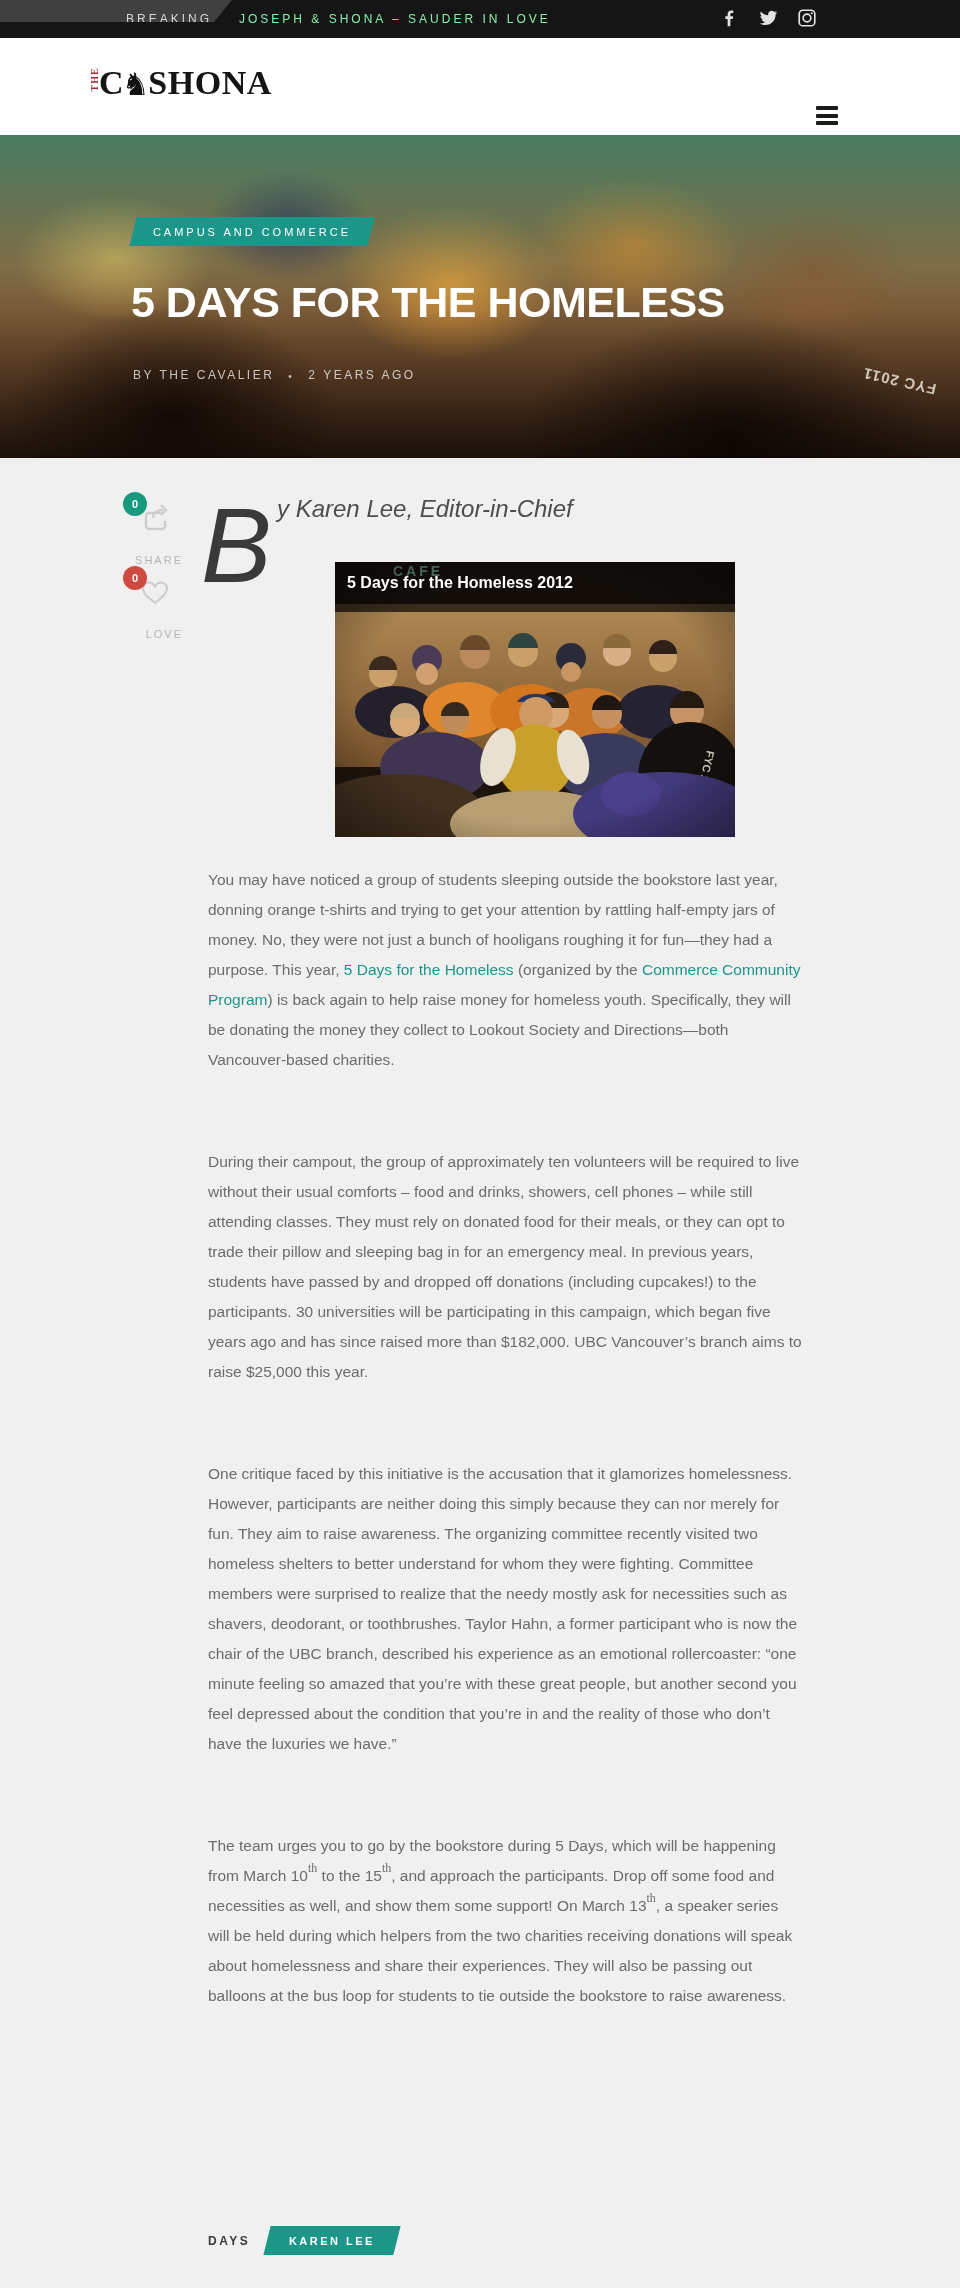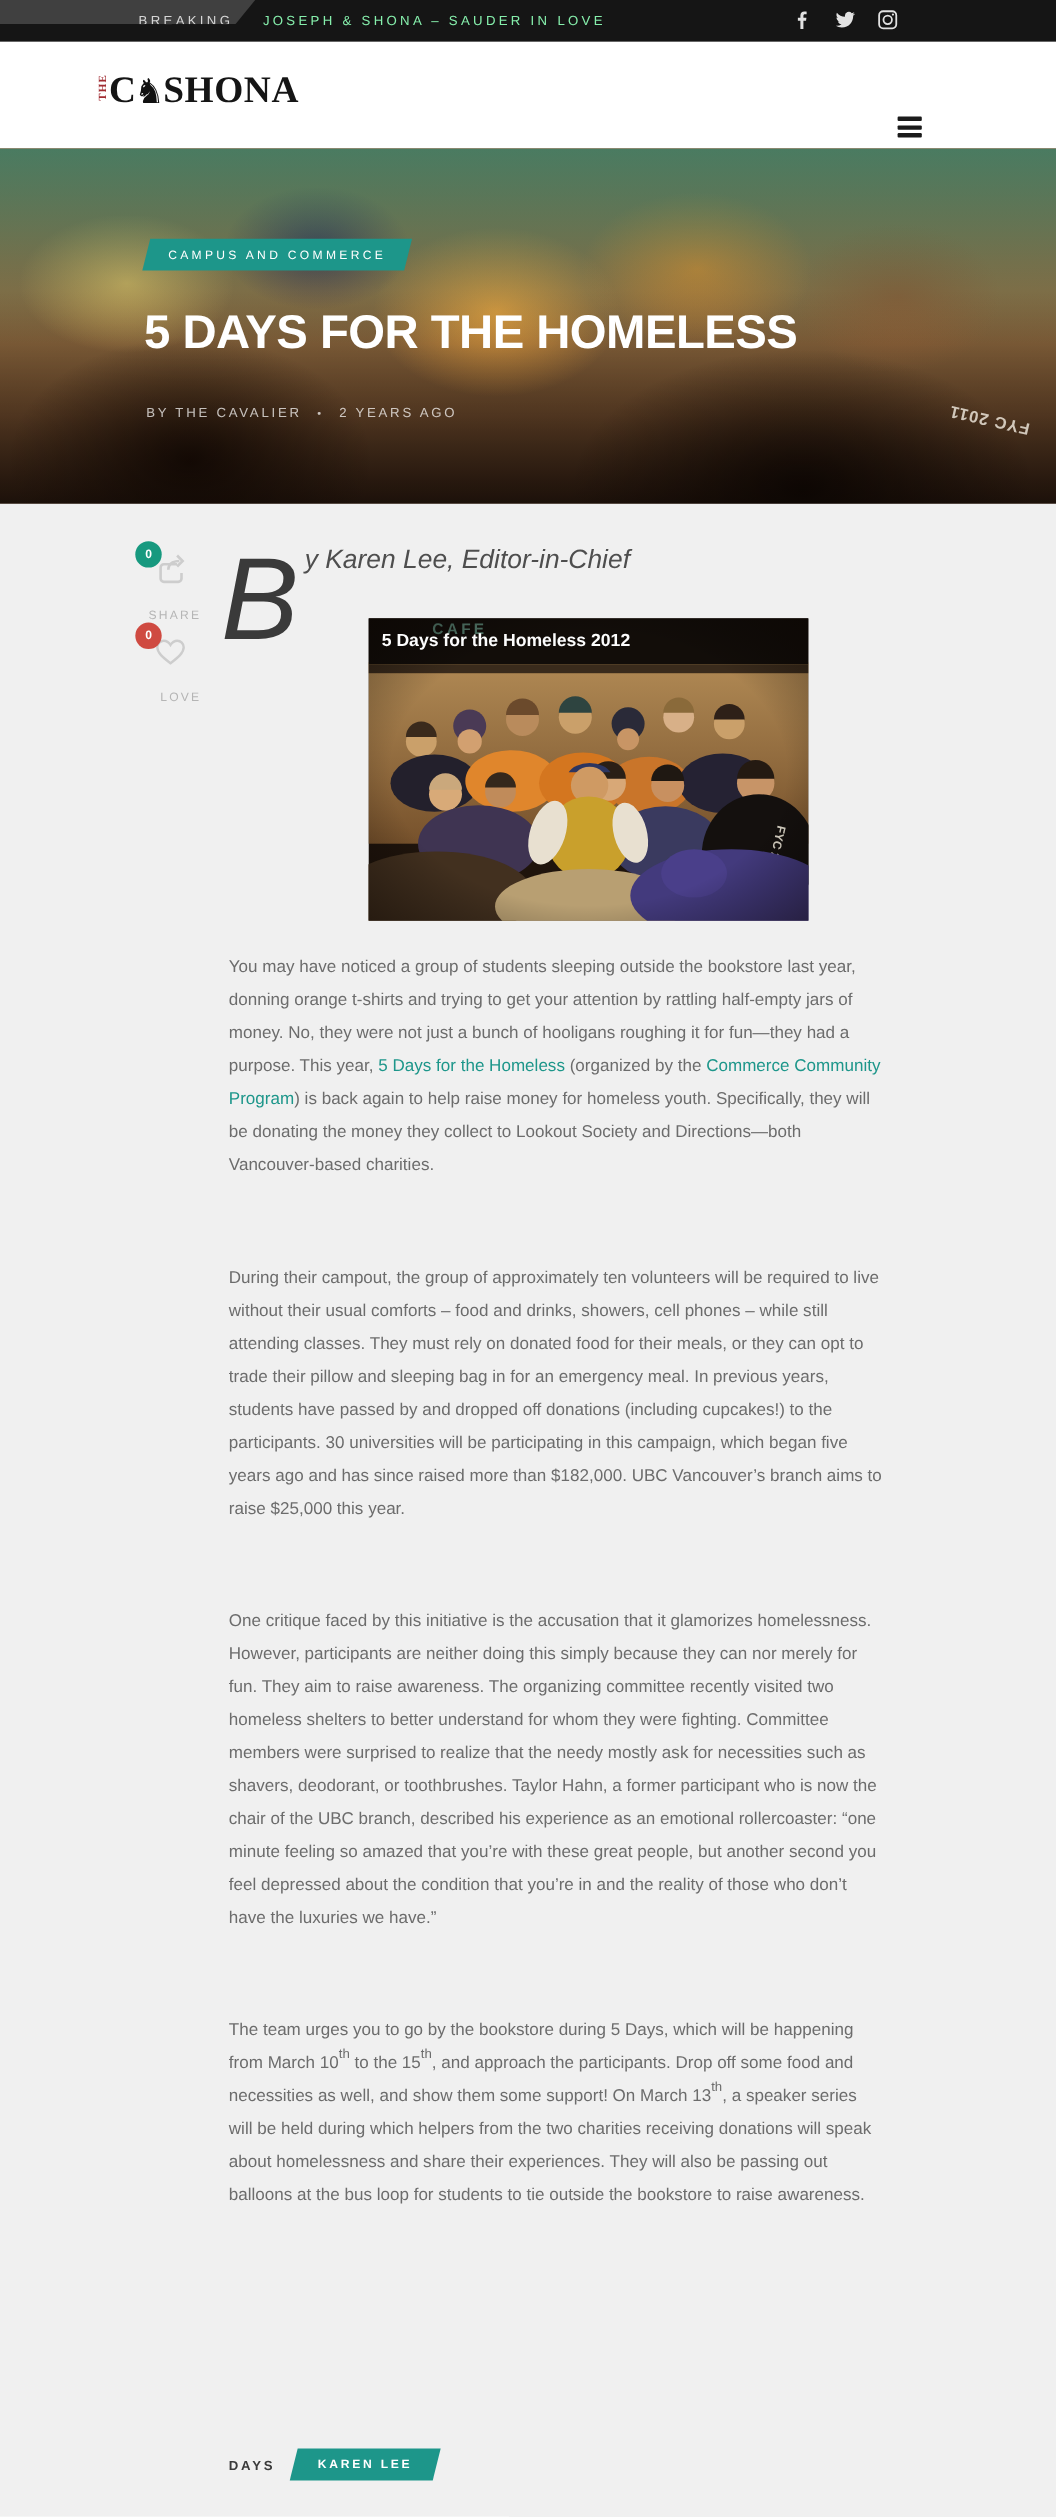--- a/index.html
+++ b/index.html
@@ -84,21 +84,21 @@
   .article-image { position:absolute; left:335px; top:104px; width:400px; height:247px;
     cursor:pointer; }
   .article-image svg { display:block; width:400px; height:275px; }
   .article-image figcaption { position:absolute; left:12px; top:12px; color:#fdfdfd;
     font-size:16px; font-weight:600; }
 
   .article-text { position:absolute; left:208px; top:407px; width:596px;
     color:#6c6c6c; font-size:15.5px; line-height:30px; }
   .article-text p { margin:0 0 72px; }
   .inline-link { color:#1d968a; text-decoration:none; cursor:pointer; }
-  .article-text sup { font-size:12px; line-height:0; vertical-align:9px; }
+  .article-text sup { font-size:12px; line-height:0; vertical-align:9px;font-family:Liberation Serif, serif; }
 
   .tags-row { position:absolute; left:208px; top:1768px; display:flex; align-items:center; }
   .tags-label { color:#3a3a3a; font-size:12px; font-weight:bold; letter-spacing:2.5px; }
   .tag-chip { height:29px; margin-left:17px; padding:0 22px; display:flex;
     align-items:center; transform:skewX(-14deg); cursor:pointer; text-decoration:none; }
   .tag-chip span { display:block; transform:skewX(14deg); color:#fff; font-size:11px;
     font-weight:bold; letter-spacing:2.5px; }
 </style>
 </head>
 <body>

